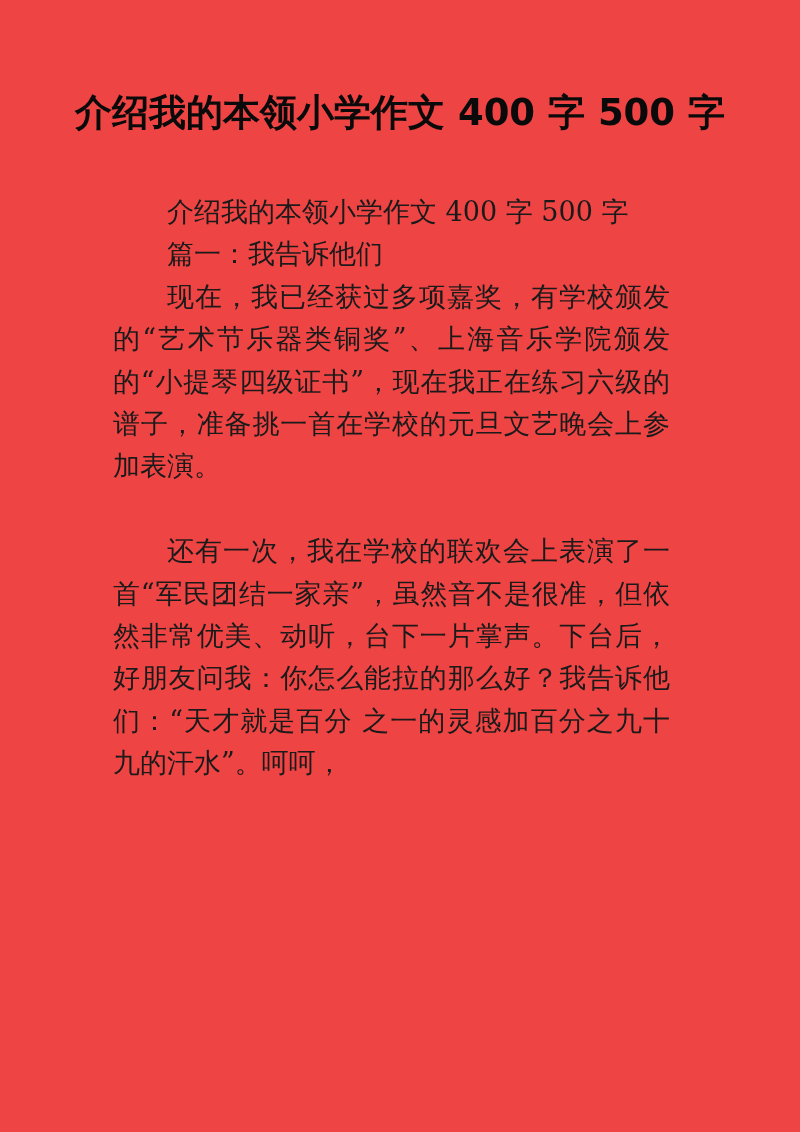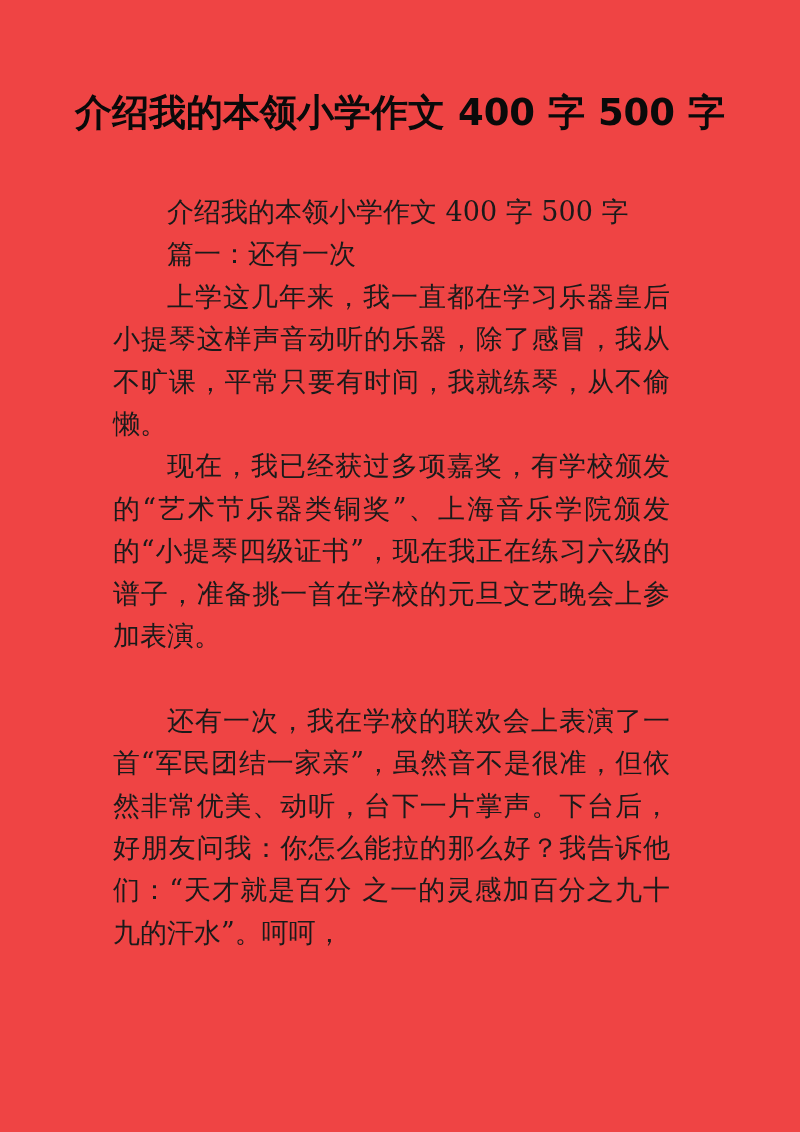--- a/index.html
+++ b/index.html
@@ -51,19 +51,18 @@
 </style>
 </head>
 <body>
 
 <div class="page">
 
   <h1 class="doc-title">介绍我的本领小学作文 400 字 500 字</h1>
 
   <div class="doc-body">
     <p>介绍我的本领小学作文 400 字 500 字</p>
-    <p>篇一：还有一次</p>
-    <p>上学这几年来，我一直都在学习乐器皇后小提琴这样声音动听的乐器，除了感冒，我从不旷课，平常只要有时间，我就练琴，从不偷懒。</p>
+    <p>篇一：我告诉他们</p>
     <p>现在，我已经获过多项嘉奖，有学校颁发的“艺术节乐器类铜奖”、上海音乐学院颁发的“小提琴四级证书”，现在我正在练习六级的谱子，准备挑一首在学校的元旦文艺晚会上参加表演。</p>
     <p class="para-gap">还有一次，我在学校的联欢会上表演了一首“军民团结一家亲”，虽然音不是很准，但依然非常优美、动听，台下一片掌声。下台后，好朋友问我：你怎么能拉的那么好？我告诉他们：“天才就是百分 之一的灵感加百分之九十九的汗水”。呵呵，</p>
   </div>
 
 </div>
 
 </body></html>

